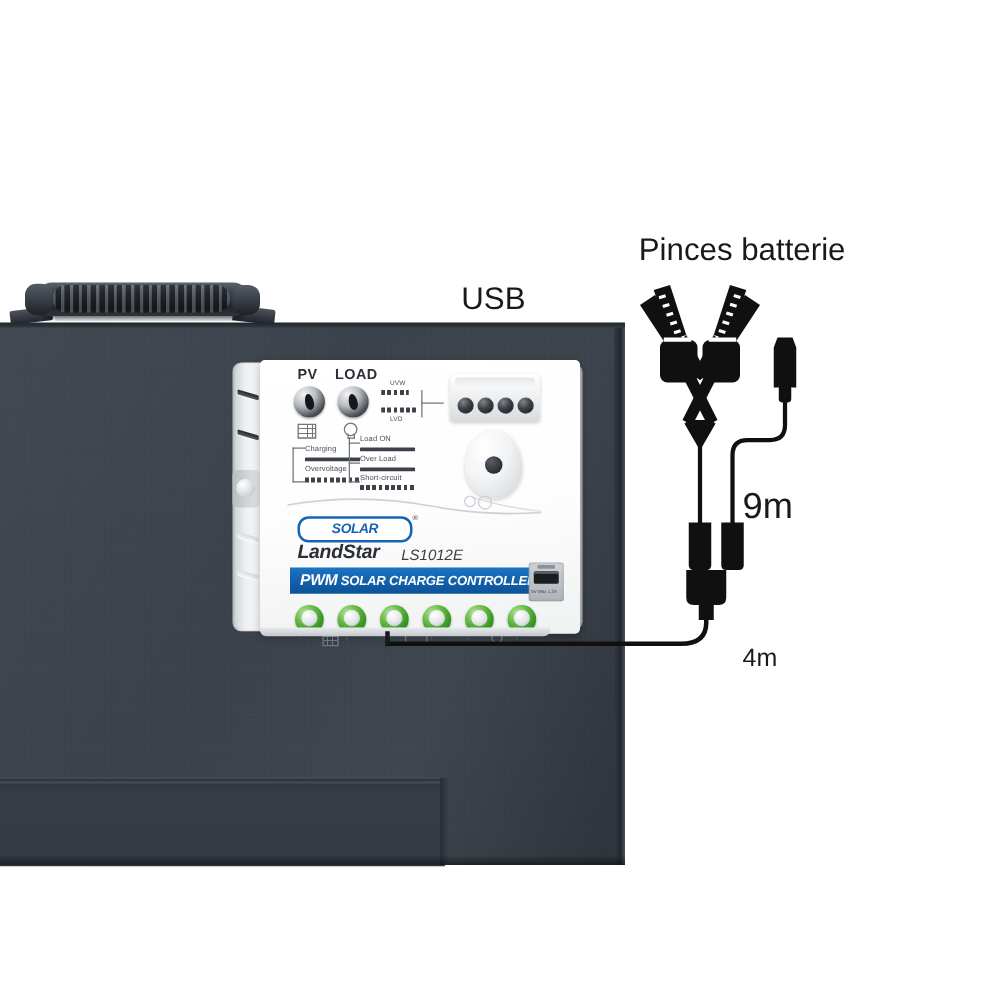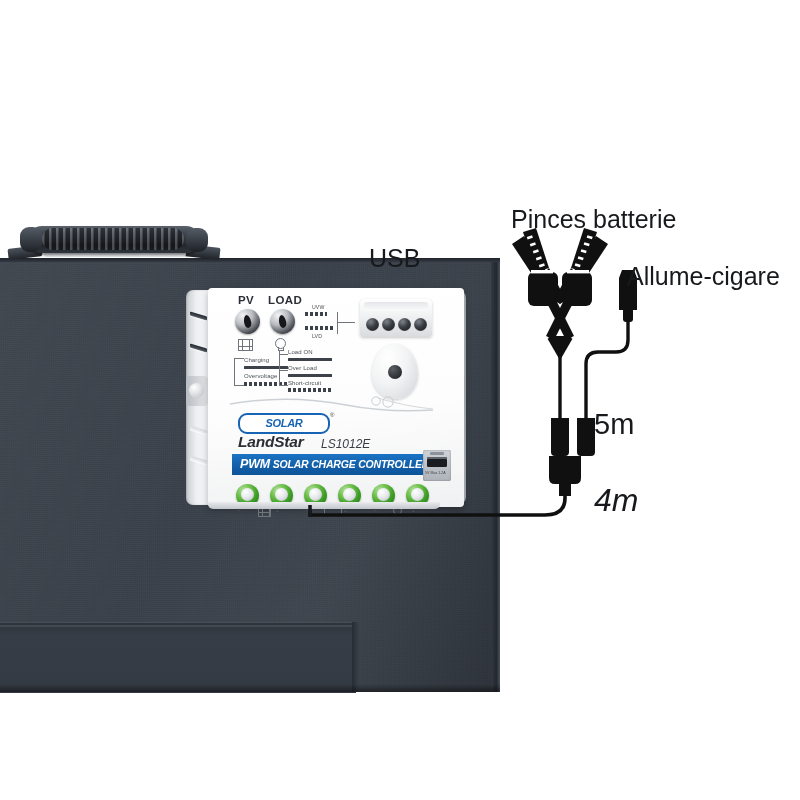--- a/index.html
+++ b/index.html
@@ -148,26 +148,26 @@
       background:radial-gradient(circle at 35% 30%,#ffffff 0%,#e2e5e7 55%,#aeb3b8 100%);}
   .term-label{position:absolute;font-size:4.4px;color:#646971;white-space:nowrap;}
   .ctrl-base{position:absolute;left:22px;top:214px;width:232px;height:7px;border-radius:0 0 5px 5px;
       background:linear-gradient(180deg,#e9ebed,#c3c7cc);}
 
   
   .art{position:absolute;left:0;top:0;width:800px;height:800px;}
 
   
   .cap{position:absolute;color:#17191c;font-family:"Liberation Sans","DejaVu Sans",sans-serif;
-       white-space:nowrap;margin-top:19px;}
+       white-space:nowrap;}
   #cap-usb{left:369px;top:225px;font-size:25px;}
   #cap-pinces{left:511px;top:186px;font-size:25px;}
   #cap-allume{left:627px;top:243px;font-size:25px;}
   #cap-1m{left:594px;top:389px;font-size:29px;}
-  #cap-4m{left:594px;top:463px;font-size:32px;font-style:italic;}
+  #cap-4m{left:594px;top:516px;font-size:20px;}
 </style>
 </head>
 <body>
 
 <div id="stage">
 
   <div>
     <div class="panel-top-edge"></div>
     <div class="panel-body"></div>
     <div class="panel-grain"></div>
@@ -369,17 +369,16 @@
       <path d="M549 456 L581 456 L581 478 Q581 484 575 484 L571 484 L571 496 L559 496 L559 484 L555 484 Q549 484 549 478 Z"></path>
     </g>
 
     <path d="M310 515 L545 515 Q565 515 565 498 L565 492" fill="none" stroke="#101010" stroke-width="3.6" stroke-linecap="round"></path>
 
     <path d="M310 505 L310 517" fill="none" stroke="#15181c" stroke-width="3.6"></path>
   </svg>
 
   <div class="cap" id="cap-usb">USB</div>
   <div class="cap" id="cap-pinces">Pinces batterie</div>
-  <div class="cap" id="cap-allume">Allume-cigare</div>
-  <div class="cap" id="cap-1m">5m</div>
+  <div class="cap" id="cap-1m">9m</div>
   <div class="cap" id="cap-4m">4m</div>
 
 </div>
 
 </body></html>

